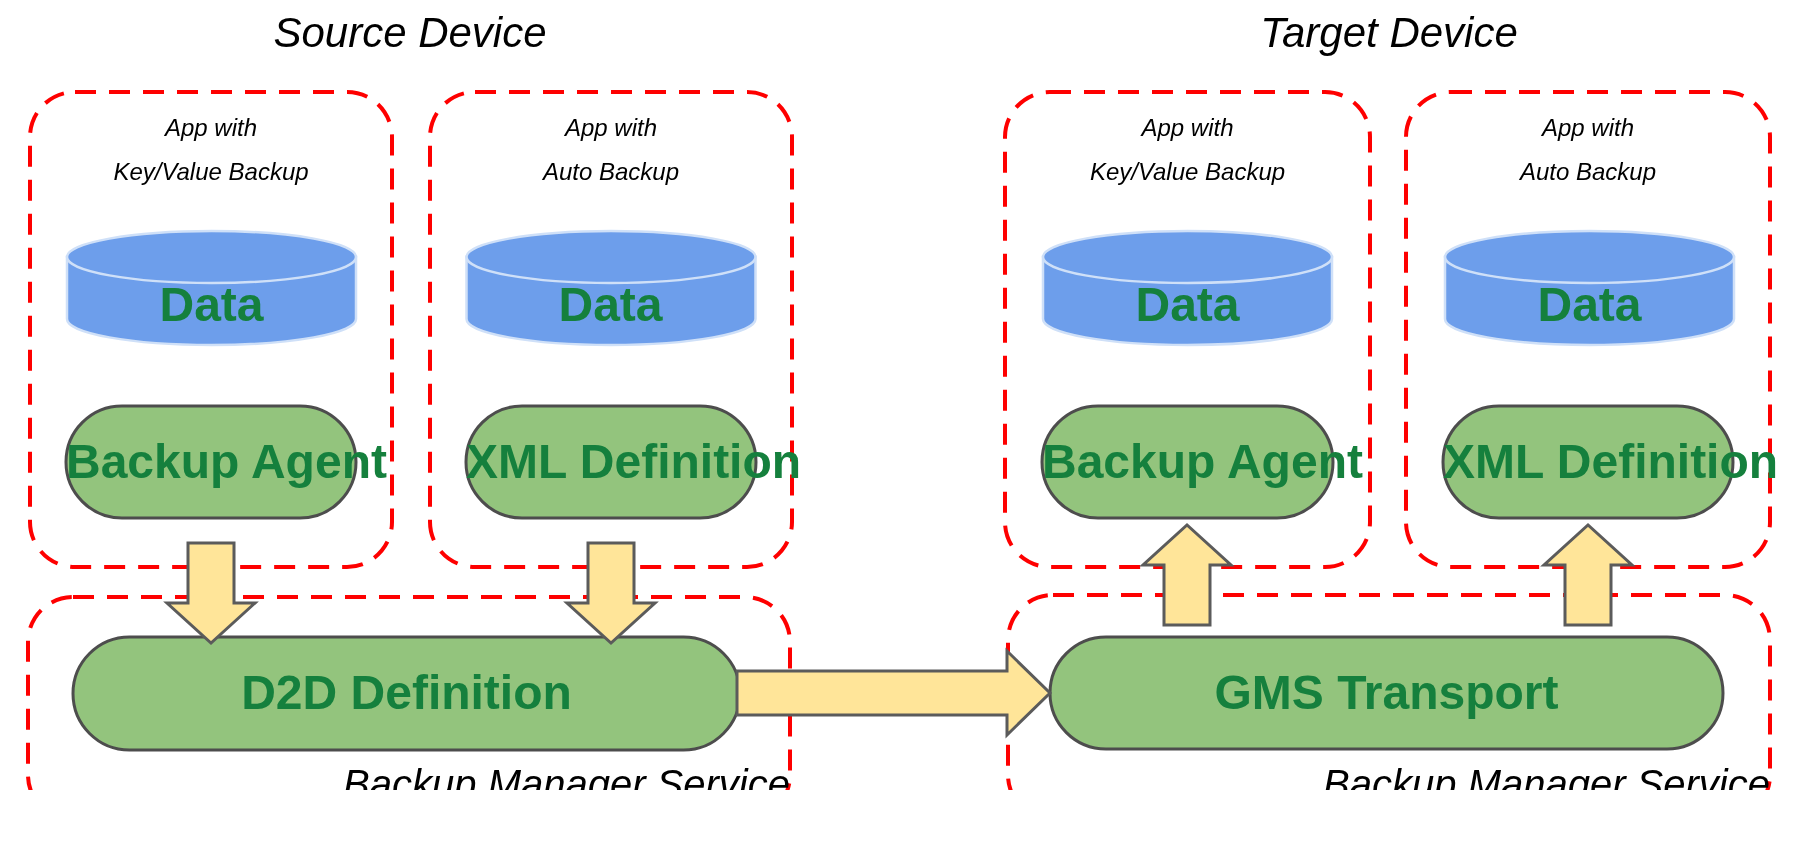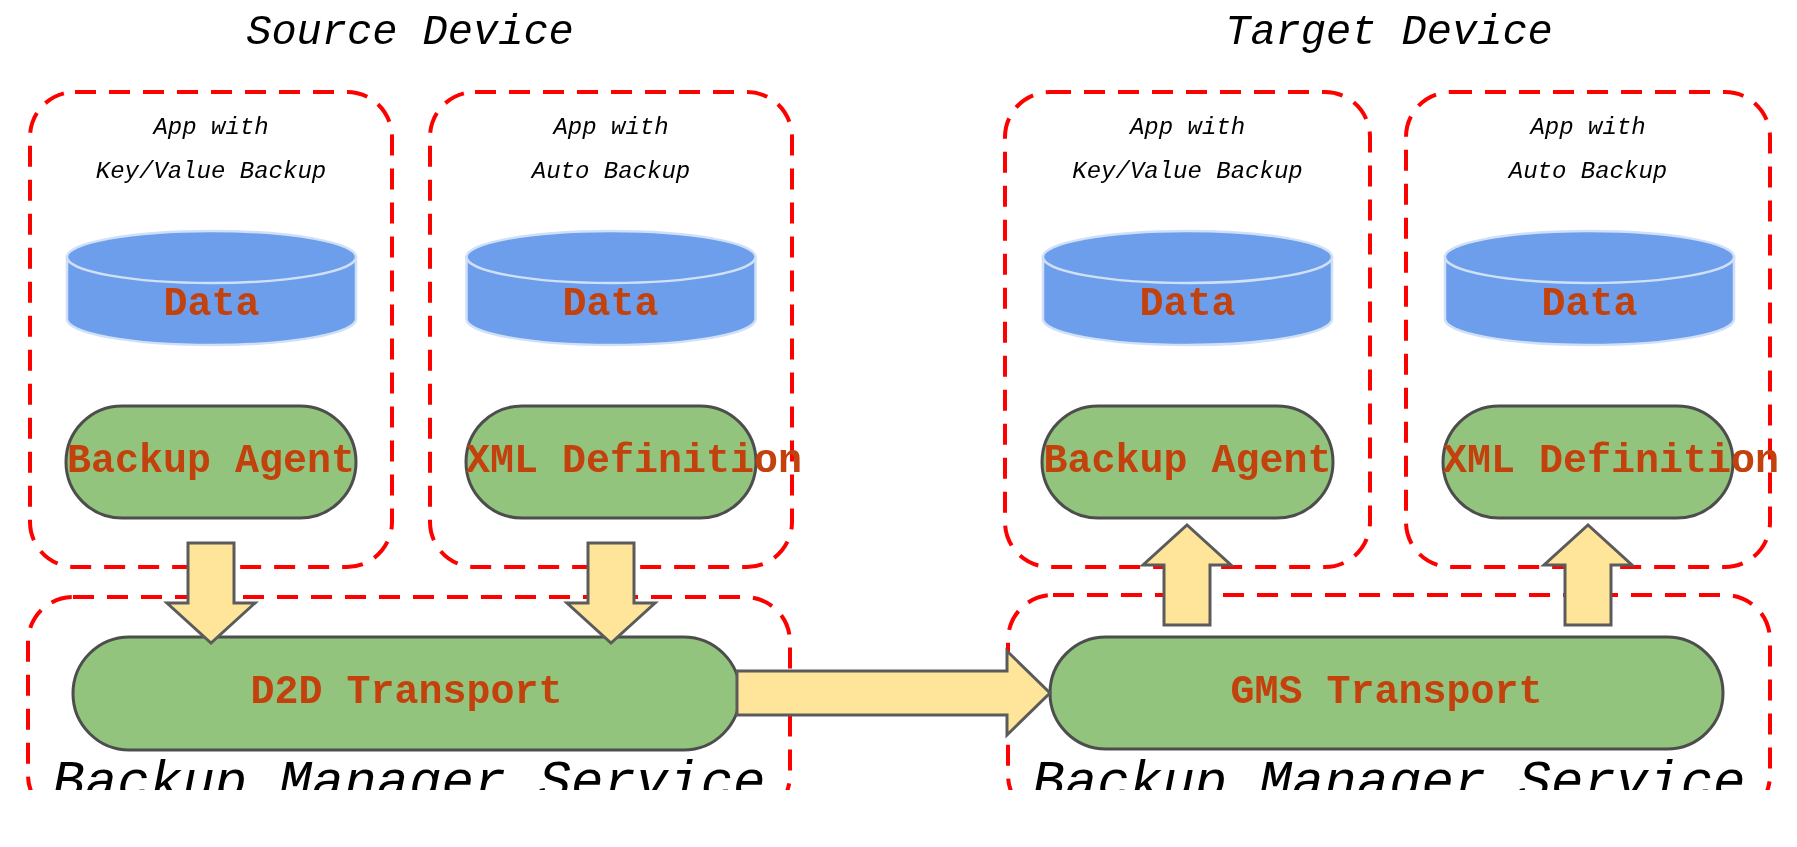--- a/index.html
+++ b/index.html
@@ -5,21 +5,21 @@
   html, body {
     margin: 0;
     padding: 0;
     background: #ffffff;
   }
   #stage {
     position: relative;
     width: 1797px;
     height: 790px;
     background: #ffffff;
-    font-family: Liberation Mono, monospace;
+    font-family: Liberation Sans, sans-serif;
     overflow: hidden;
   }
   #shapes {
     position: absolute;
     left: 0;
     top: 0;
   }
   .txt {
     position: absolute;
     text-align: center;
@@ -32,28 +32,29 @@
     line-height: 46px;
   }
   .app-title {
     font-style: italic;
     font-size: 24px;
     line-height: 44px;
     white-space: normal;
   }
   .shape-label {
     font-weight: bold;
-    font-size: 40px;
+    font-size: 48px;
     line-height: 44px;
-    color: #c2410c;
+    color: #15803d;
   }
   .bms-label {
     font-style: italic;
-    font-size: 54px;
+    font-size: 40px;
     line-height: 46px;
+    text-align: right;
   }
 </style>
 </head>
 <body>
 
 <div id="stage">
 
   <svg id="shapes" width="1797" height="847" viewBox="0 0 1797 847">
 
     <g fill="none" stroke-width="4" stroke-dasharray="21 13">
@@ -123,19 +124,19 @@
   <div class="txt shape-label" style="left:65px; top:283px; width:293px;">Data</div>
   <div class="txt shape-label" style="left:464px; top:283px; width:293px;">Data</div>
   <div class="txt shape-label" style="left:1041px; top:283px; width:293px;">Data</div>
   <div class="txt shape-label" style="left:1443px; top:283px; width:293px;">Data</div>
 
   <div class="txt shape-label" style="left:66px; top:440px; width:290px;">Backup Agent</div>
   <div class="txt shape-label" style="left:466px; top:440px; width:290px;">XML Definition</div>
   <div class="txt shape-label" style="left:1042px; top:440px; width:291px;">Backup Agent</div>
   <div class="txt shape-label" style="left:1443px; top:440px; width:290px;">XML Definition</div>
 
-  <div class="txt shape-label" style="left:73px; top:671px; width:667px;">D2D Transport</div>
+  <div class="txt shape-label" style="left:73px; top:671px; width:667px;">D2D Definition</div>
   <div class="txt shape-label" style="left:1050px; top:671px; width:673px;text-align:center;">GMS Transport</div>
 
   <div class="txt bms-label" style="left:28px; top:761px; width:762px;">Backup Manager Service</div>
   <div class="txt bms-label" style="left:1008px; top:761px; width:762px;">Backup Manager Service</div>
 
 </div>
 
 </body></html>

